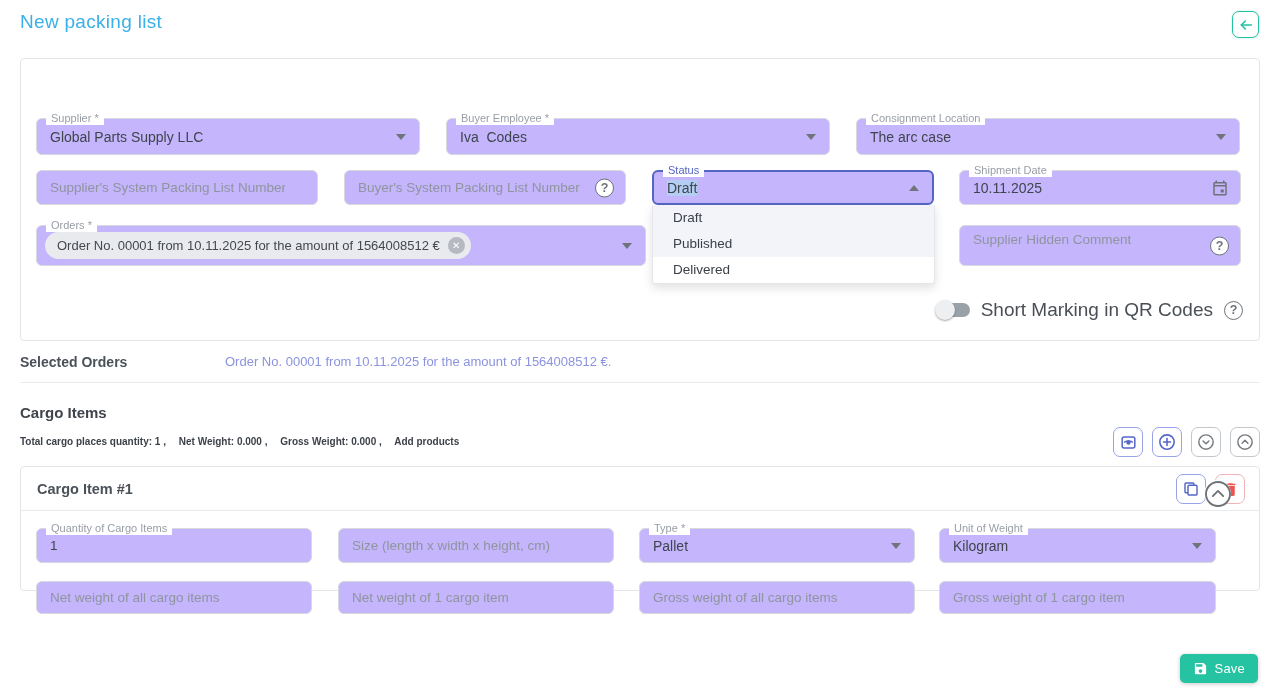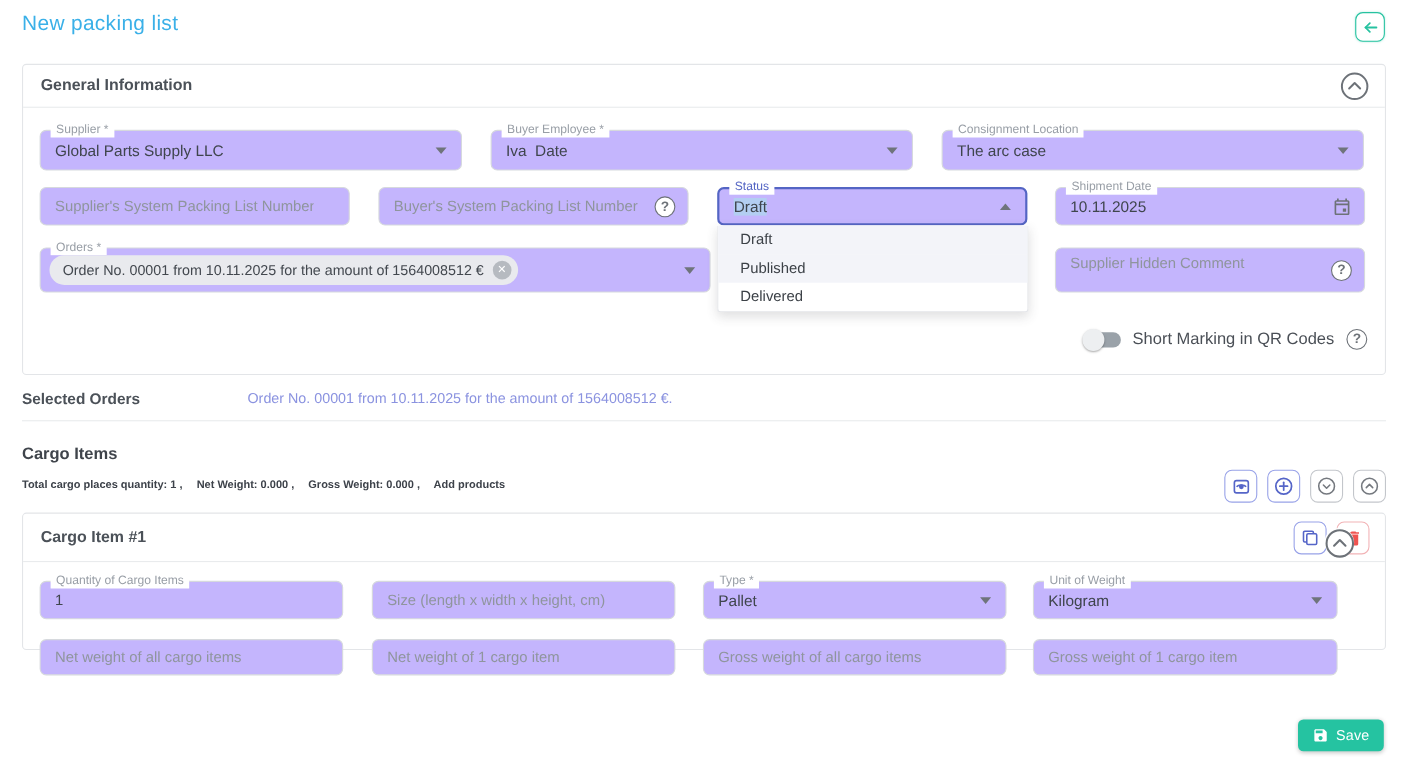--- a/index.html
+++ b/index.html
@@ -84,21 +84,21 @@
     font-size:10px; line-height:17px; text-align:center; margin-left:8px; cursor:pointer;
   }
 
   
   .toggle-row { position:absolute; right:16px; top:240px; display:flex; align-items:center; gap:11px; }
   .toggle { position:relative; width:33px; height:14px; border-radius:7px; background:#9aa2a9; cursor:pointer; }
   .toggle .thumb {
     position:absolute; left:-2px; top:-3px; width:20px; height:20px; border-radius:50%;
     background:#edeff1; box-shadow:0 1px 2px rgba(0,0,0,.35);
   }
-  .toggle-label { font-size:15px; color:#4a4f56; }
+  .toggle-label { font-size:19px; color:#4a4f56; }
 
   
   .sel-orders { left:20px; top:341px; width:1240px; height:42px; border-bottom:1px solid #e9ebed; display:flex; align-items:center; }
   .sel-orders .so-title { width:205px; font-size:14px; font-weight:700; color:#4b5158; }
   .sel-orders .so-link { font-size:13px; color:#8b93e0; cursor:pointer; }
 
   
   .cargo-title { left:20px; top:404px; font-size:15px; font-weight:700; color:#3f444b; }
   .totals-row { left:20px; top:427px; width:1240px; height:32px; }
   .totals-text { position:absolute; left:0; top:0; line-height:30px; font-size:10px; font-weight:600; color:#3d424a; }
@@ -134,40 +134,29 @@
 <button class="abs back-btn">
   <span style="display:flex;">
     <svg width="16" height="16" viewBox="0 0 24 24" fill="none" stroke="currentColor" stroke-width="2.4" stroke-linecap="round" stroke-linejoin="round">
         <line x1="20" y1="12" x2="5" y2="12"></line>
         <polyline points="11 6 5 12 11 18"></polyline>
       </svg>
   </span>
 </button>
 
 <div class="abs panel panel-general">
-  <div class="panel-header">
-    <div class="ph-title">General Information</div>
-    <button class="circle-btn">
-      <span style="display:flex;">
-        <svg width="27" height="27" viewBox="0 0 27 27" fill="none" stroke="currentColor" stroke-width="1.8">
-            <circle cx="13.5" cy="13.5" r="11.6"></circle>
-            <polyline points="8.5 15.5 13.5 10.5 18.5 15.5" stroke-linecap="round" stroke-linejoin="round"></polyline>
-          </svg>
-      </span>
-    </button>
-  </div>
 
   <div class="field" style="left:15px; top:59px; width:384px; height:37px;">
     <span class="flabel">Supplier *</span>
     <span class="fvalue">Global Parts Supply LLC</span>
     <span class="caret-down"></span>
   </div>
   <div class="field" style="left:425px; top:59px; width:384px; height:37px;">
     <span class="flabel">Buyer Employee *</span>
-    <span class="fvalue">Iva  Date</span>
+    <span class="fvalue">Iva  Codes</span>
     <span class="caret-down"></span>
   </div>
   <div class="field" style="left:835px; top:59px; width:384px; height:37px;">
     <span class="flabel">Consignment Location</span>
     <span class="fvalue">The arc case</span>
     <span class="caret-down"></span>
   </div>
 
   <div class="field" style="left:15px; top:111px; width:282px; height:35px;">
     <input class="finput" placeholder="Supplier's System Packing List Number" style="">

